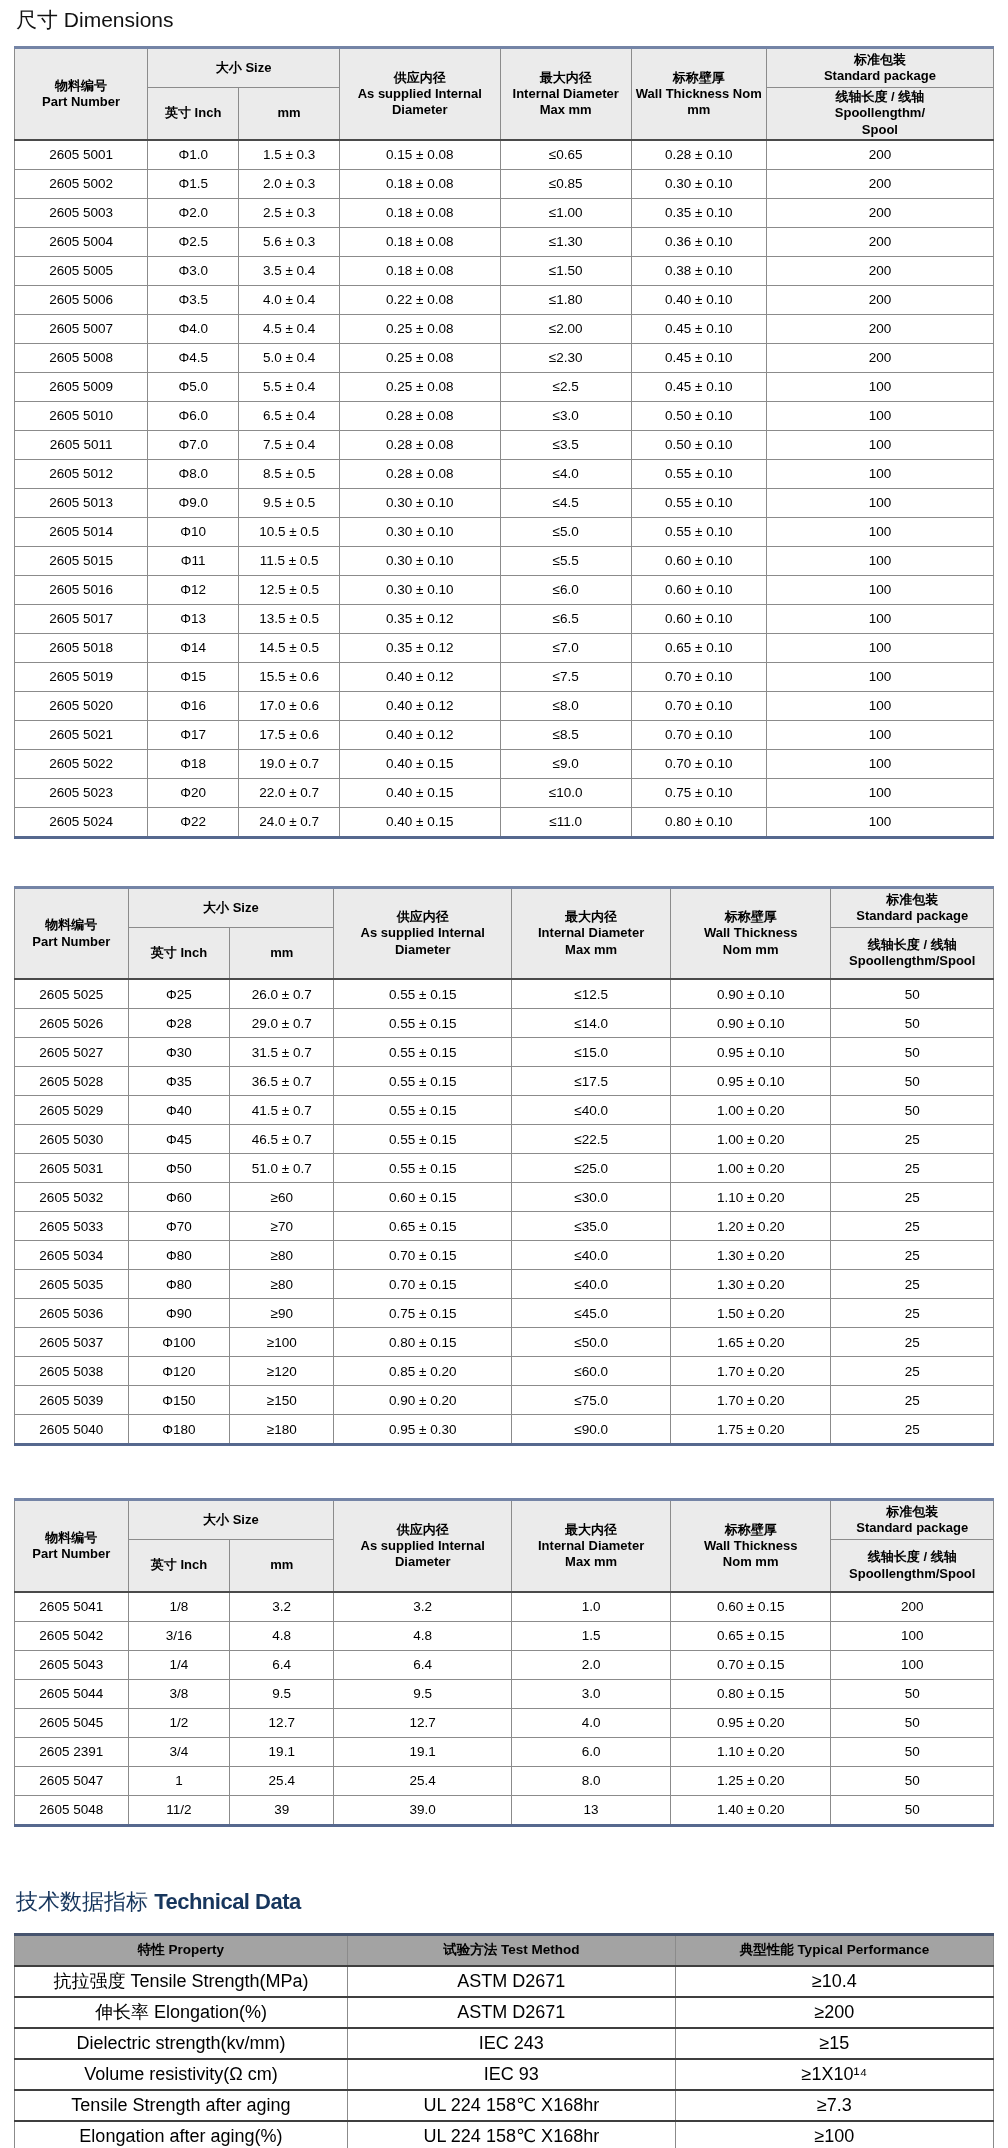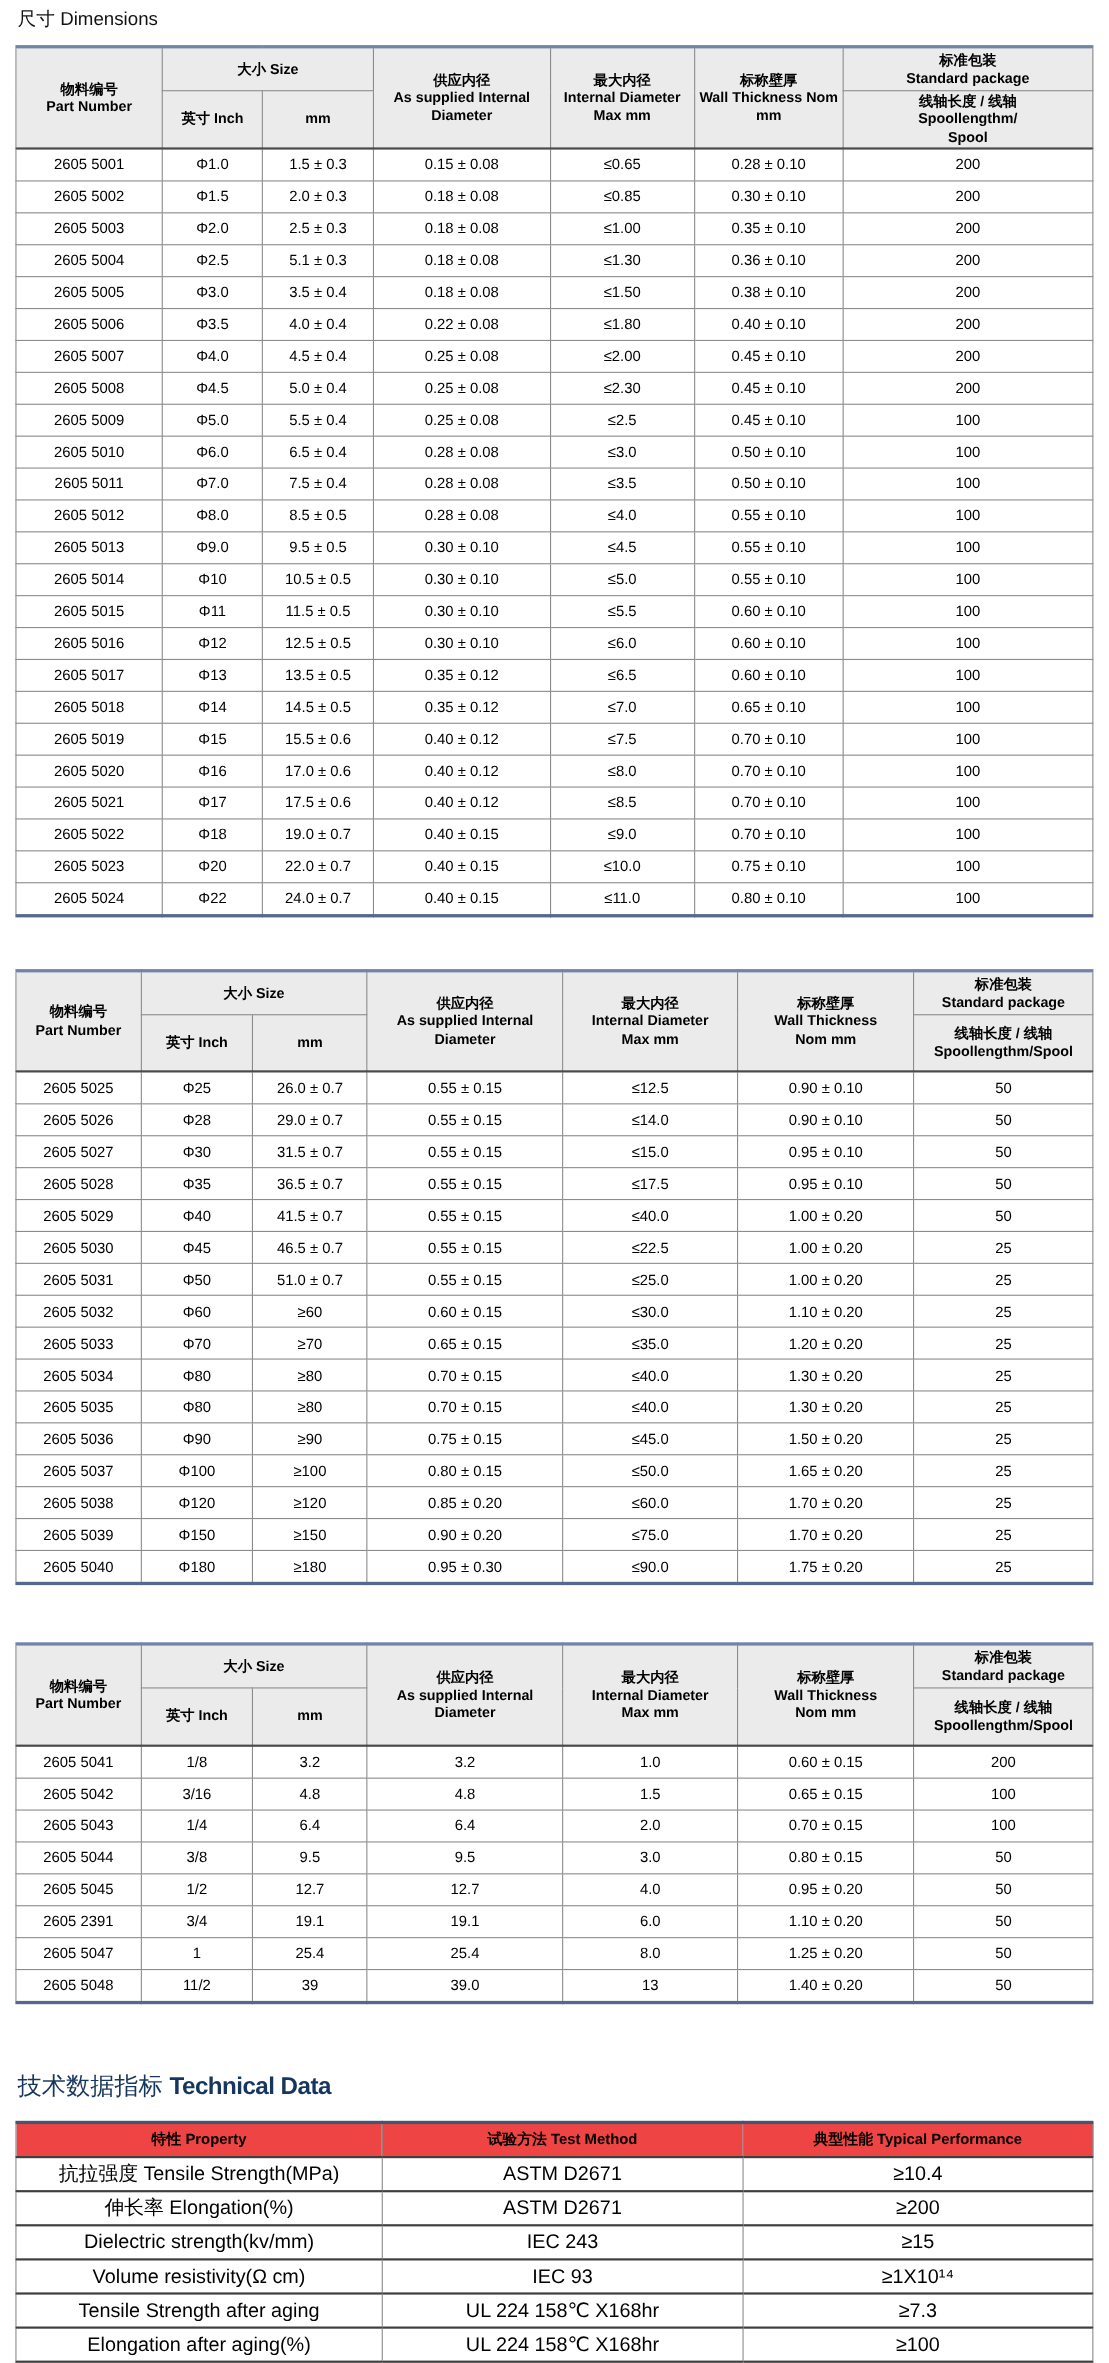--- a/index.html
+++ b/index.html
@@ -10,21 +10,21 @@
     color: #000;
   }
   .page {
     width: 1008px;
     min-height: 2148px;
     box-sizing: border-box;
     padding: 6px 14px 20px 14px;
     background: #ffffff;
   }
   .page-title {
-    font-size: 17px;
+    font-size: 21px;
     font-weight: normal;
     color: #111;
     margin: 0 0 12px 2px;
   }
   table {
     width: 100%;
     border-collapse: collapse;
     table-layout: fixed;
   }
   .dim-table {
@@ -74,21 +74,21 @@
   .tech-table th, .tech-table td {
     border-left: 1px solid #8b8b8b;
     border-right: 1px solid #8b8b8b;
     border-top: 2px solid #3f3f3f;
     border-bottom: 2px solid #3f3f3f;
     text-align: center;
     vertical-align: middle;
     padding: 1px 4px;
   }
   .tech-table thead th {
-    background: #ef4444;
+    background: #a3a3a3;
     font-size: 13.5px;
     font-weight: bold;
     height: 27px;
   }
   .tech-table tbody td {
     font-size: 18px;
     height: 27px;
     background: #ffffff;
   }
 </style>
@@ -158,21 +158,21 @@
           <td>Φ2.0</td>
           <td>2.5 ± 0.3</td>
           <td>0.18 ± 0.08</td>
           <td>≤1.00</td>
           <td>0.35 ± 0.10</td>
           <td>200</td>
         </tr>
         <tr>
           <td>2605 5004</td>
           <td>Φ2.5</td>
-          <td>5.1 ± 0.3</td>
+          <td>5.6 ± 0.3</td>
           <td>0.18 ± 0.08</td>
           <td>≤1.30</td>
           <td>0.36 ± 0.10</td>
           <td>200</td>
         </tr>
         <tr>
           <td>2605 5005</td>
           <td>Φ3.0</td>
           <td>3.5 ± 0.4</td>
           <td>0.18 ± 0.08</td>

